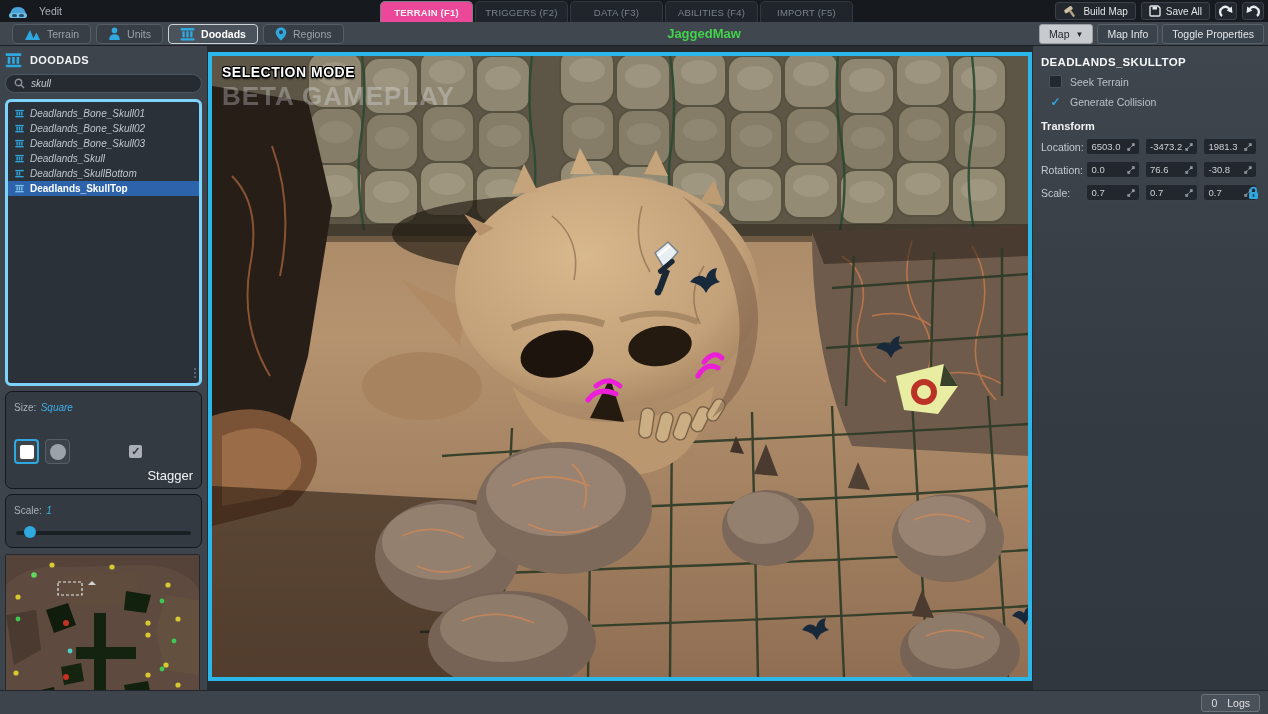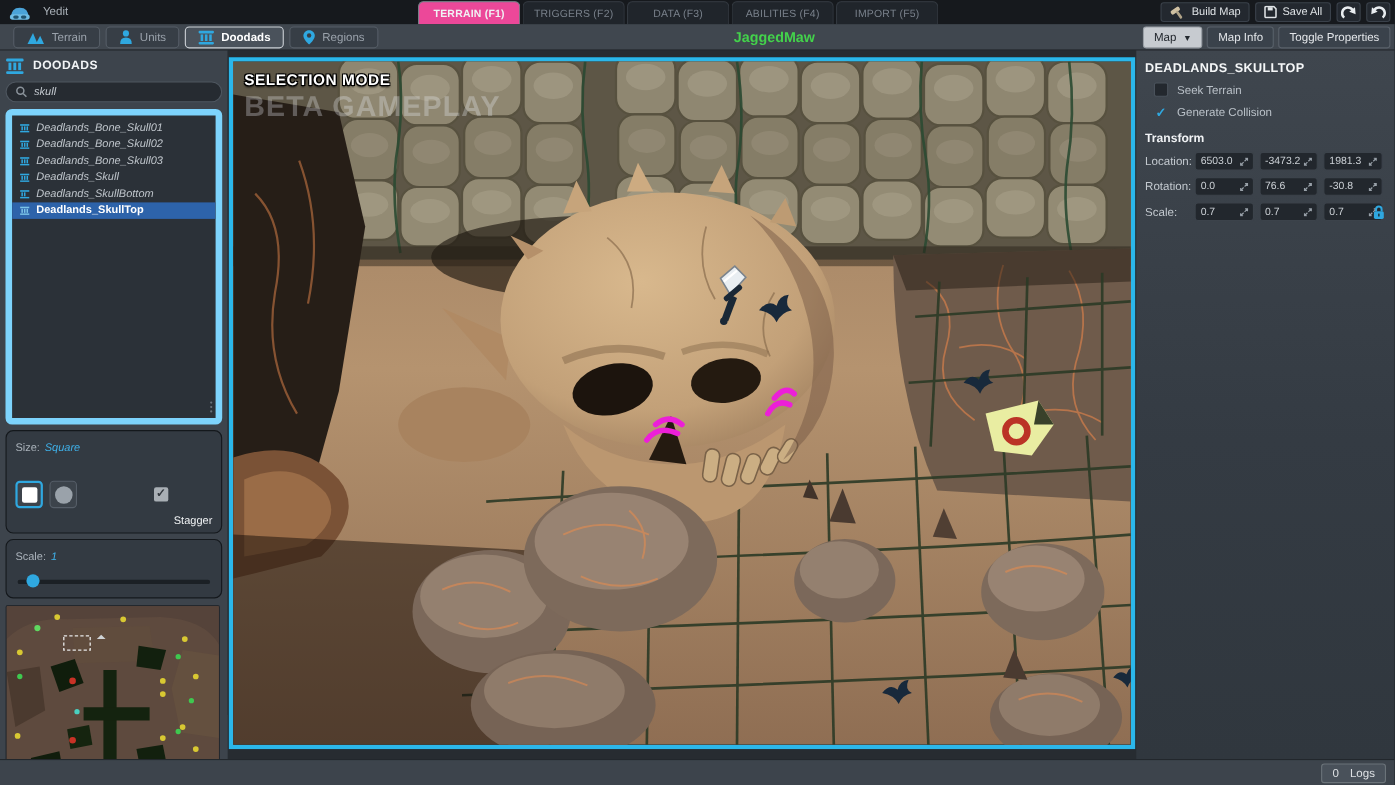--- a/index.html
+++ b/index.html
@@ -33,38 +33,38 @@
             border-radius:3px; color:#e2e5e8; font-size:10.5px; cursor:pointer; }
   .tr-btn.light { background:#c7cbd0; border-color:#9aa0a6; color:#24292f; }
   .caret { font-size:8px; margin-left:2px; }
 
   
   .left-panel { position:absolute; left:0; top:46px; width:207px; height:644px; background:#3d444c; padding:4px 5px; }
   .panel-header { display:flex; align-items:center; gap:8px; height:20px; color:#f2f4f6; font-size:11px; font-weight:bold; letter-spacing:.4px; }
   .search-pill { display:flex; align-items:center; gap:6px; height:19px; margin-top:4px; background:#262b31; border:1px solid #4e565f;
                  border-radius:10px; padding:0 8px; }
   .search-pill input { flex:1; background:transparent; border:none; outline:none; color:#c4cad0; font-size:10px; font-style:italic; font-family:"Liberation Sans",sans-serif; }
-  .doodad-list { position:relative; margin-top:6px; height:287px; background:#2b3138; border:6px solid #7dd3fc; border-radius:6px; padding:4px 0; overflow:hidden;text-align:center; }
+  .doodad-list { position:relative; margin-top:6px; height:287px; background:#2b3138; border:3px solid #7dd3fc; border-radius:6px; padding:4px 0; overflow:hidden;text-align:center; }
   .list-item { display:flex; align-items:center; gap:6px; height:15px; padding:0 7px; color:#bfc5cb; font-size:10px; font-style:italic; cursor:pointer; white-space:nowrap; }
   .list-item.selected { background:#2d63aa; color:#ffffff; font-style:normal; font-weight:bold; }
   .grip { position:absolute; right:3px; bottom:3px; width:8px; height:12px; display:flex; flex-direction:column; gap:2px; align-items:flex-end; }
   .grip i { width:2px; height:2px; background:#6a727b; border-radius:1px; }
 
   .sub-panel { margin-top:5px; background:#333a42; border:1px solid #14181c; border-radius:7px; padding:5px 8px; }
   .sub-label { font-size:10px; color:#aab2ba; }
   .sub-value { font-size:10px; color:#3fb0e8; font-style:italic; }
   .shape-row { display:flex; align-items:center; gap:6px; margin-top:5px; }
   .shape-btn { width:25px; height:25px; border-radius:4px; background:#3c434b; border:1px solid #565e68; display:flex; align-items:center; justify-content:center; cursor:pointer; }
   .shape-btn.selected { border:2px solid #2fa8e0; }
   .sq { width:14px; height:14px; background:#ffffff; border-radius:2px; }
   .ci { width:16px; height:16px; background:#9aa2aa; border-radius:50%; }
   .stagger { margin-left:auto; display:flex; align-items:center; gap:5px; cursor:pointer; }
   .stagger-box { width:13px; height:13px; background:#a9afb5; border-radius:2px; color:#34393f; font-size:11px; font-weight:bold;
                  display:flex; align-items:center; justify-content:center; line-height:1; }
-  .stagger-label { color:#f0f2f4; font-size:10px;margin-top:48px; }
+  .stagger-label { color:#f0f2f4; font-size:13px;margin-top:48px; }
   .slider { position:relative; margin:8px 2px 4px 2px; height:12px; cursor:pointer; }
   .slider-track { position:absolute; left:0; right:0; top:5px; height:4px; background:#1b2025; border-radius:2px; }
   .slider-knob { position:absolute; left:8px; top:0; width:12px; height:12px; background:#2fa8e0; border-radius:50%; }
 
   .minimap { margin-top:6px; border:1px solid #23282e; border-radius:2px; background:#55433a; width:195px; height:201px; overflow:hidden; cursor:pointer; }
 
   
   .viewport-wrap { position:absolute; left:207px; top:46px; width:826px; height:604px; background:#272c31; }
   .viewport { position:absolute; left:1px; top:6px; width:824px; height:629px; border:4px solid #2bb7ea; background:#000; }
   .scene { display:block; width:816px; height:621px; }

